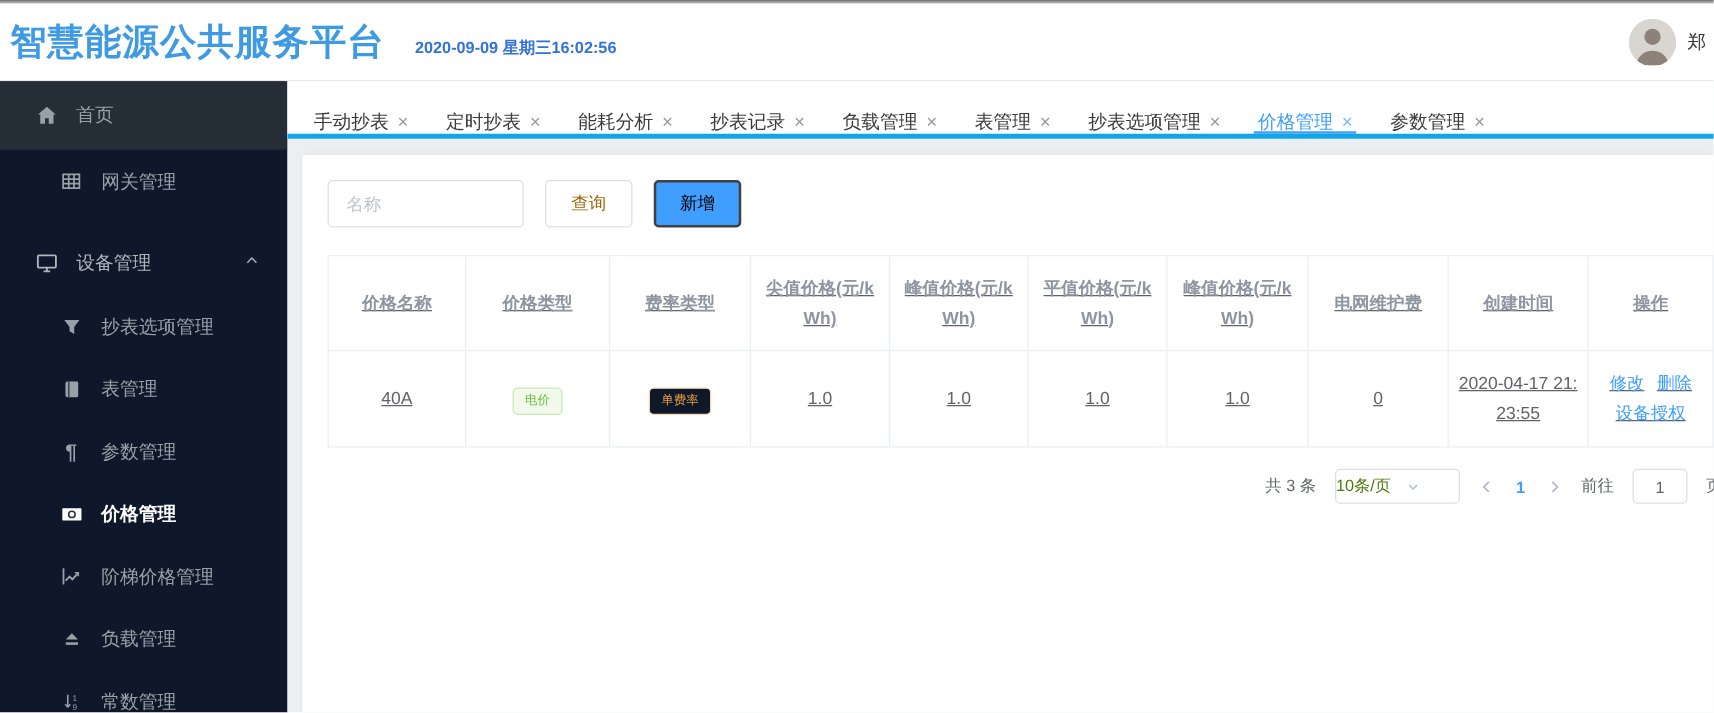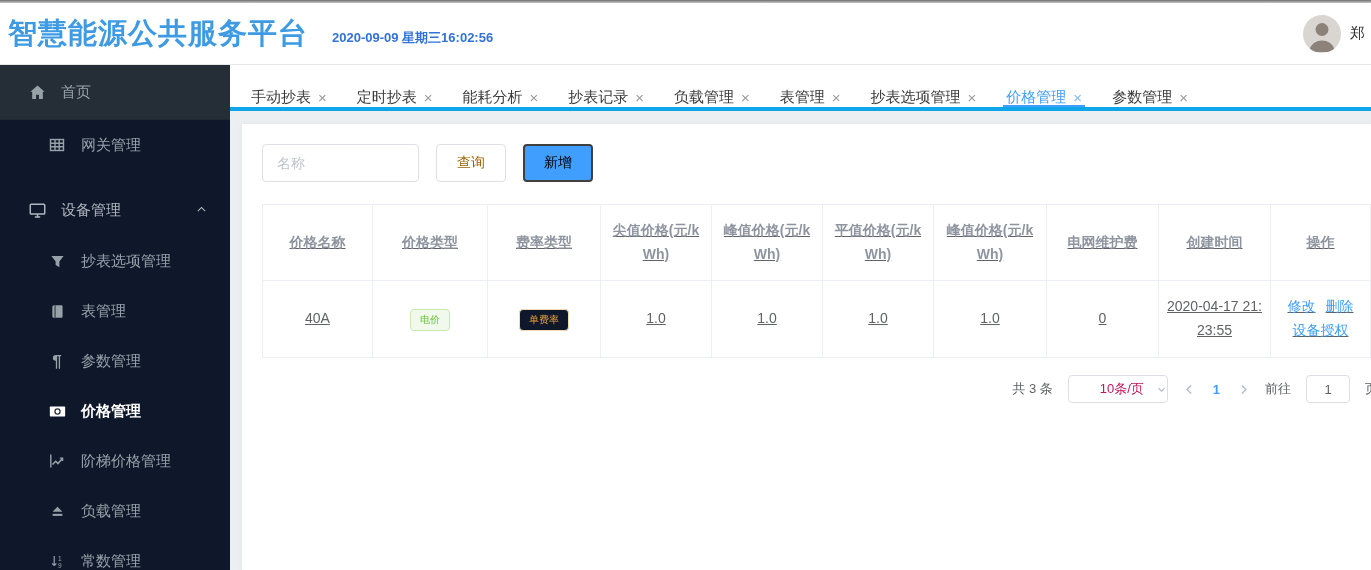--- a/index.html
+++ b/index.html
@@ -63,21 +63,21 @@
   tr.last td { height:68px; }
 
   .tag { display:inline-block; padding:3px 9px; border-radius:4px; font-size:10px; line-height:1.4; border:1px solid; }
   .tag-green { color:#67C23A; background:#f0f9eb; border-color:#c8e9b5; }
   .tag-orange { color:#E6A23C; background:#0f172a; border-color:#f5dab1; }
 
   .link { color:#409EFF; cursor:pointer; margin:0 5px; white-space:nowrap; }
 
   
   .pagination { display:flex; align-items:center; justify-content:flex-end; gap:15px; margin-top:17px; margin-right:-7px; color:#606266; font-size:13px; flex:none; }
-  .page-size { width:100px; height:28px; border:1px solid #dcdfe6; border-radius:4px; display:flex; align-items:center; justify-content:flex-end; gap:12px; color:#be185d; cursor:pointer; background:#fff; }
+  .page-size { width:100px; height:28px; border:1px solid #dcdfe6; border-radius:4px; display:flex; align-items:center; justify-content:flex-start; gap:12px; color:#4d7c0f; cursor:pointer; background:#fff; }
   .page-size .chev-d { color:#b4bccc; display:flex; }
   .pg-arrow { color:#b4bccc; cursor:pointer; display:flex; align-items:center; }
   .pg-num { color:#409EFF; font-weight:bold; cursor:pointer; padding:0 2px; }
   .goto-input { width:44px; height:28px; border:1px solid #dcdfe6; border-radius:4px; text-align:center; font-size:13px; color:#606266; outline:none; font-family:inherit; }
 </style>
 </head>
 <body>
 
 <div class="page">
   <div class="topstrip"></div>

